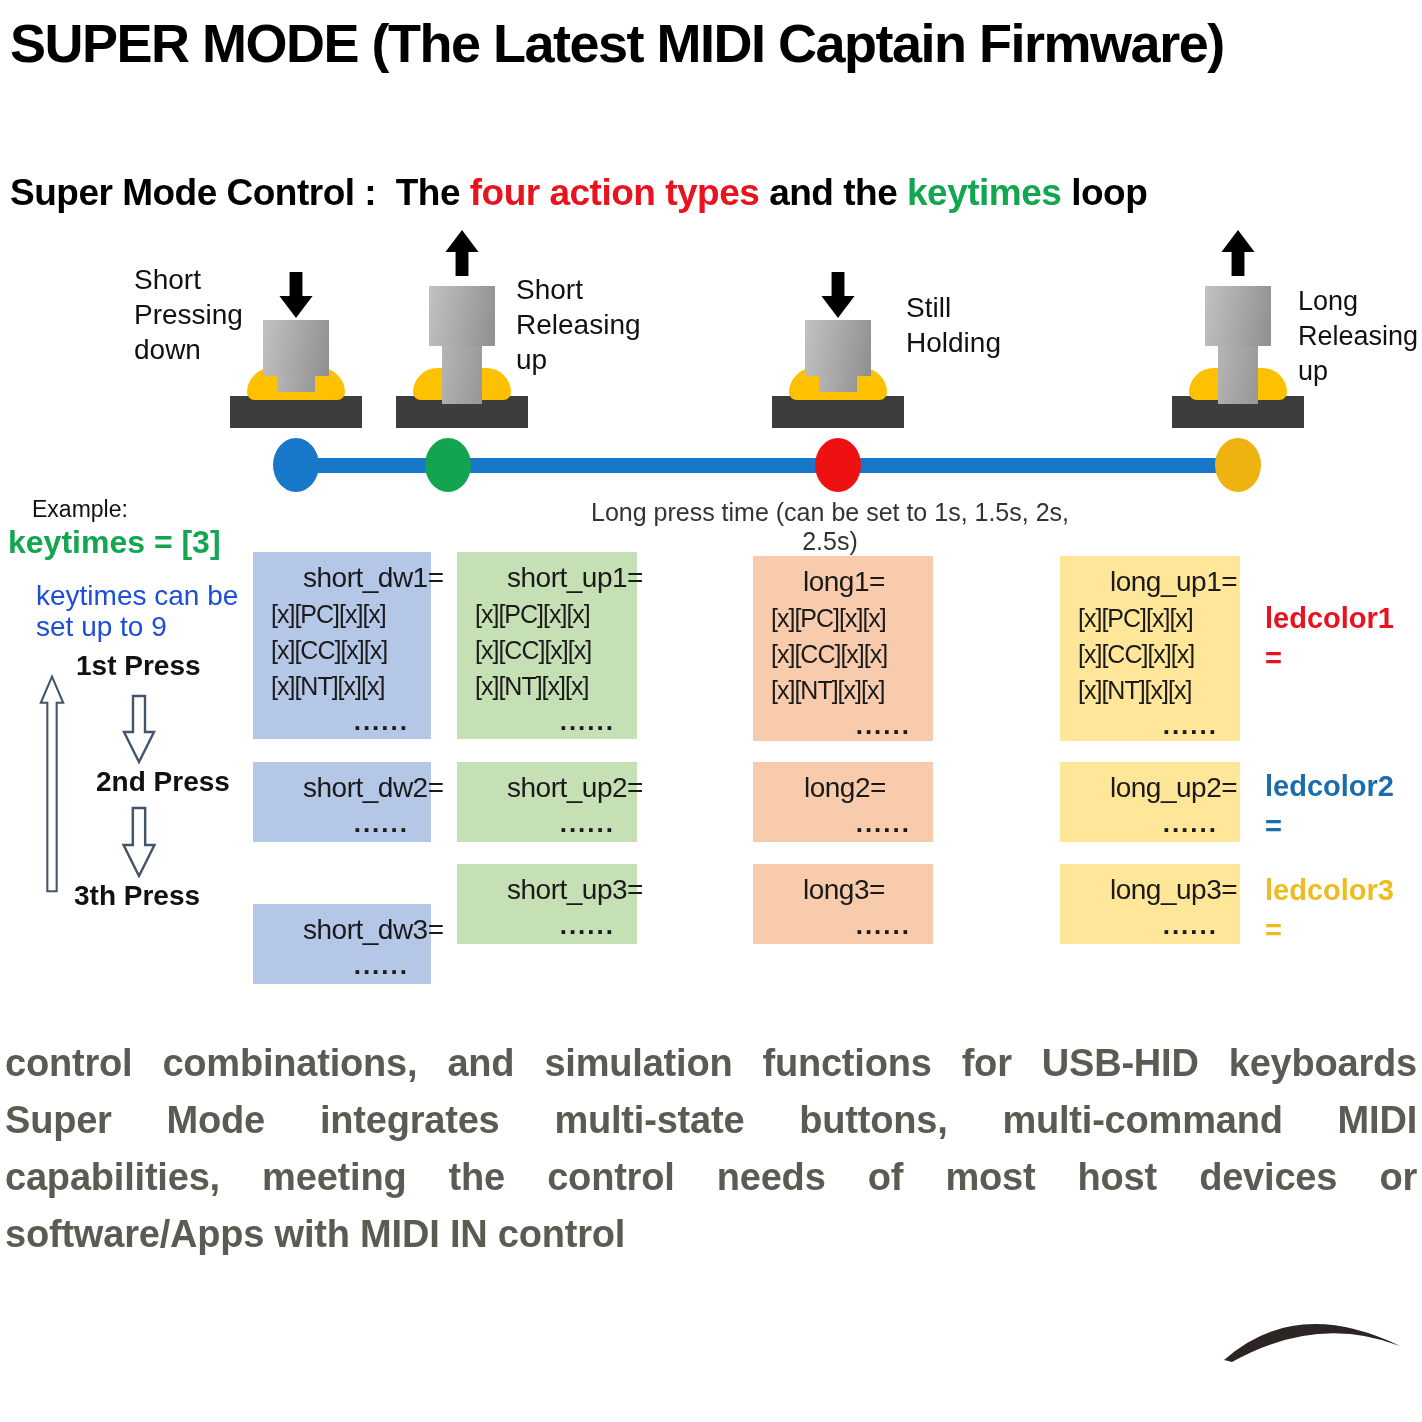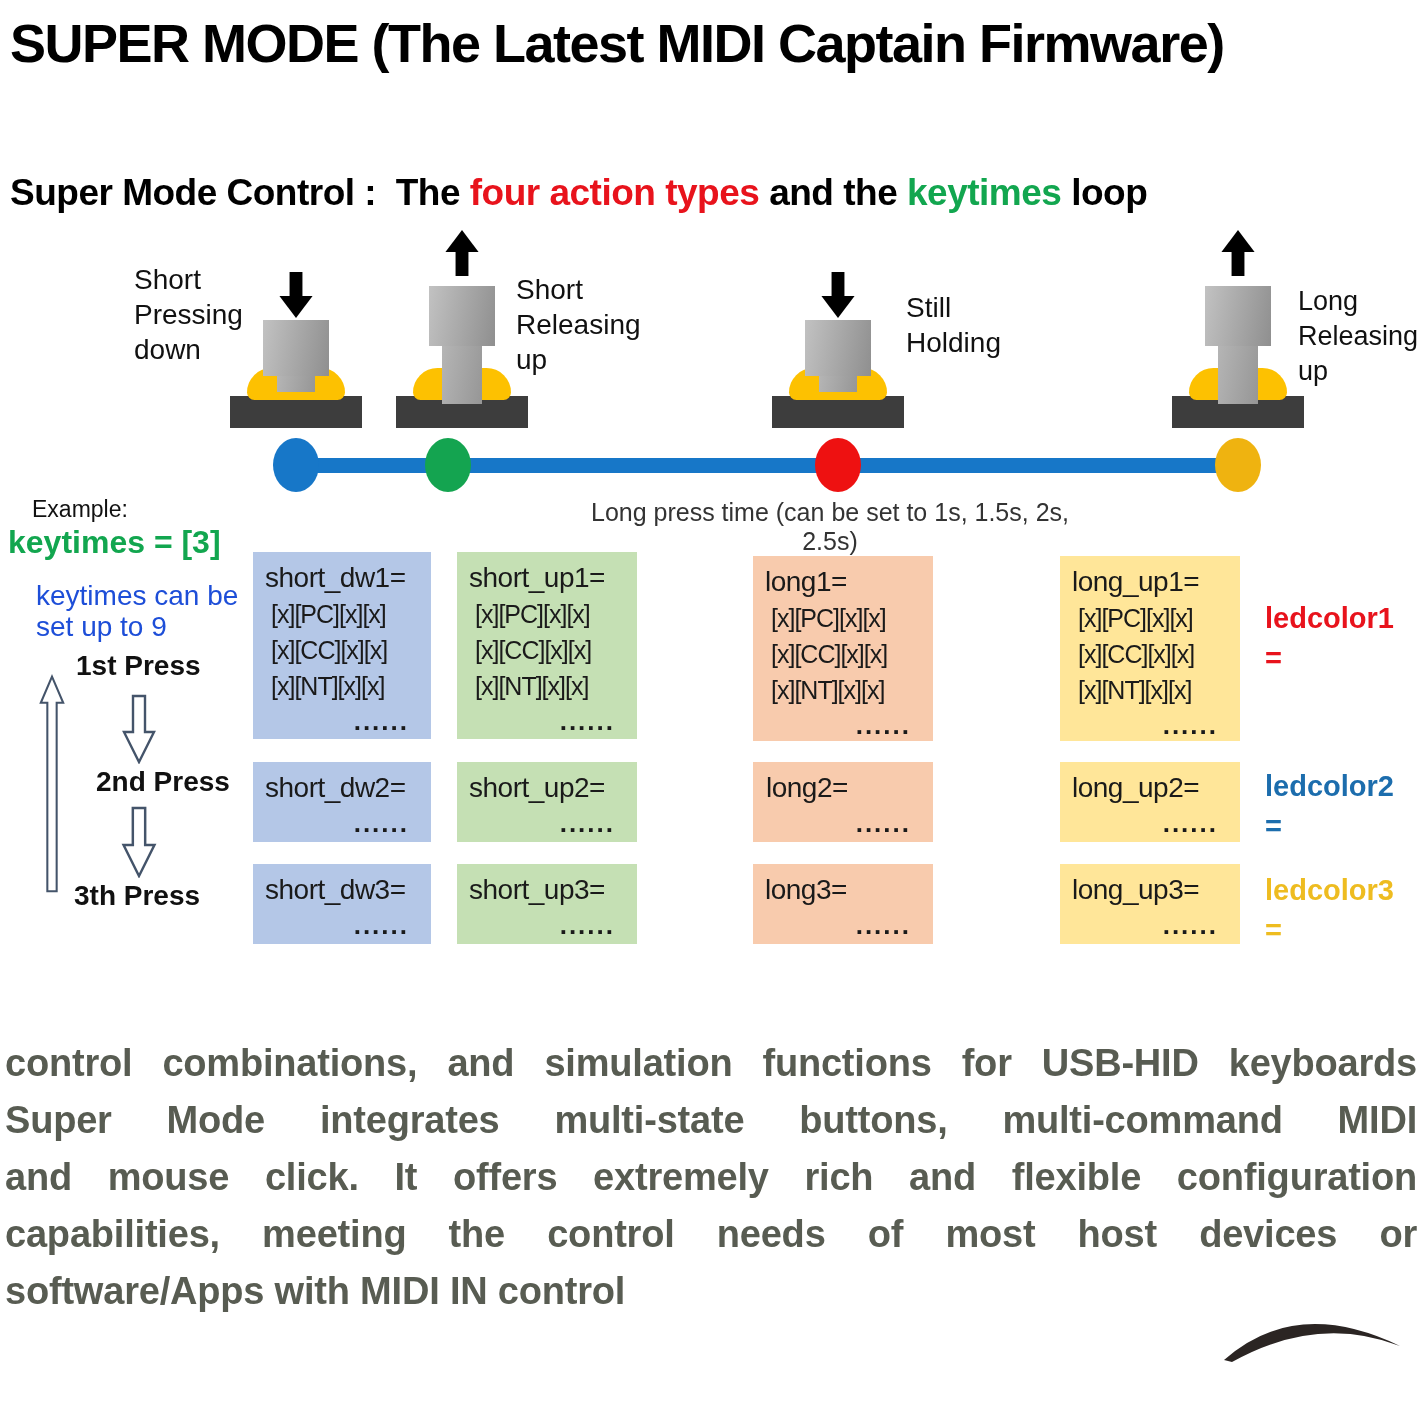--- a/index.html
+++ b/index.html
@@ -37,21 +37,21 @@
   .example-heading{left:8px;top:496px;font-size:23px;color:#111;margin-left:24px;}
   .keytimes{left:8px;top:524px;font-size:32px;font-weight:800;color:#12a64f;}
   .keytimes-note{left:36px;top:580px;font-size:28px;line-height:31px;color:#1d4ed8;white-space:pre-line;}
   .press-label{font-size:28px;font-weight:700;color:#111;}
   
   .box{position:absolute;box-sizing:border-box;padding:8px 10px 6px 12px;color:#1a1a1a;}
   .box.blue{background:#b4c7e7;}
   .box.green{background:#c5e0b4;}
   .box.salmon{background:#f8cbad;}
   .box.yellow{background:#ffe699;}
-  .box-title{font-size:28px;line-height:36px;letter-spacing:-0.5px;}
+  .box-title{font-size:28px;line-height:36px;letter-spacing:-0.5px;margin-left:38px;}
   .box-line{font-size:25px;line-height:36px;letter-spacing:-1px;padding-left:6px;}
   .box-more{font-size:26px;font-weight:700;letter-spacing:2px;text-align:right;padding-right:12px;line-height:34px;}
   .led{position:absolute;font-size:29px;font-weight:700;line-height:40px;}
   .led-1{color:#e8131c;}
   .led-2{color:#1c6dad;}
   .led-3{color:#eebc20;}
   
   .para{left:5px;top:1042px;width:1412px;color:#585c52;font-weight:700;font-size:38px;}
   .para-line{height:57px;text-align:justify;text-align-last:justify;letter-spacing:-0.2px;}
   .para-line.last{text-align-last:left;}
@@ -200,21 +200,21 @@
   </div>
   <div class="box yellow" style="left:1060px;top:762px;width:180px;height:80px;">
     <div class="box-title">long_up2=</div>
     <div class="box-more">......</div>
   </div>
   <div class="led led-2" style="left:1265px;top:766px;">
     <div>ledcolor2</div>
     <div>=</div>
   </div>
 
-  <div class="box blue" style="left:253px;top:864px;width:178px;height:80px;">
+  <div class="box blue" style="left:253px;top:904px;width:178px;height:80px;">
     <div class="box-title">short_dw3=</div>
     <div class="box-more">......</div>
   </div>
   <div class="box green" style="left:457px;top:864px;width:180px;height:80px;">
     <div class="box-title">short_up3=</div>
     <div class="box-more">......</div>
   </div>
   <div class="box salmon" style="left:753px;top:864px;width:180px;height:80px;">
     <div class="box-title">long3=</div>
     <div class="box-more">......</div>
@@ -224,21 +224,20 @@
     <div class="box-more">......</div>
   </div>
   <div class="led led-3" style="left:1265px;top:870px;">
     <div>ledcolor3</div>
     <div>=</div>
   </div>
 
   <div class="abs para">
     <div class="para-line">control combinations, and simulation functions for USB-HID keyboards</div>
     <div class="para-line">Super Mode integrates multi-state buttons, multi-command MIDI</div>
-    <div class="para-line">and mouse click. It offers extremely rich and flexible configuration</div>
     <div class="para-line">capabilities, meeting the control needs of most host devices or</div>
     <div class="para-line last">software/Apps with MIDI IN control</div>
   </div>
 
   <svg class="abs logo-arc" viewBox="0 0 186 56">
     <path d="M6 54 Q78 -10 182 40 Q100 8 14 56 Z" fill="#2b2523"></path>
   </svg>
 
 </div>
 

